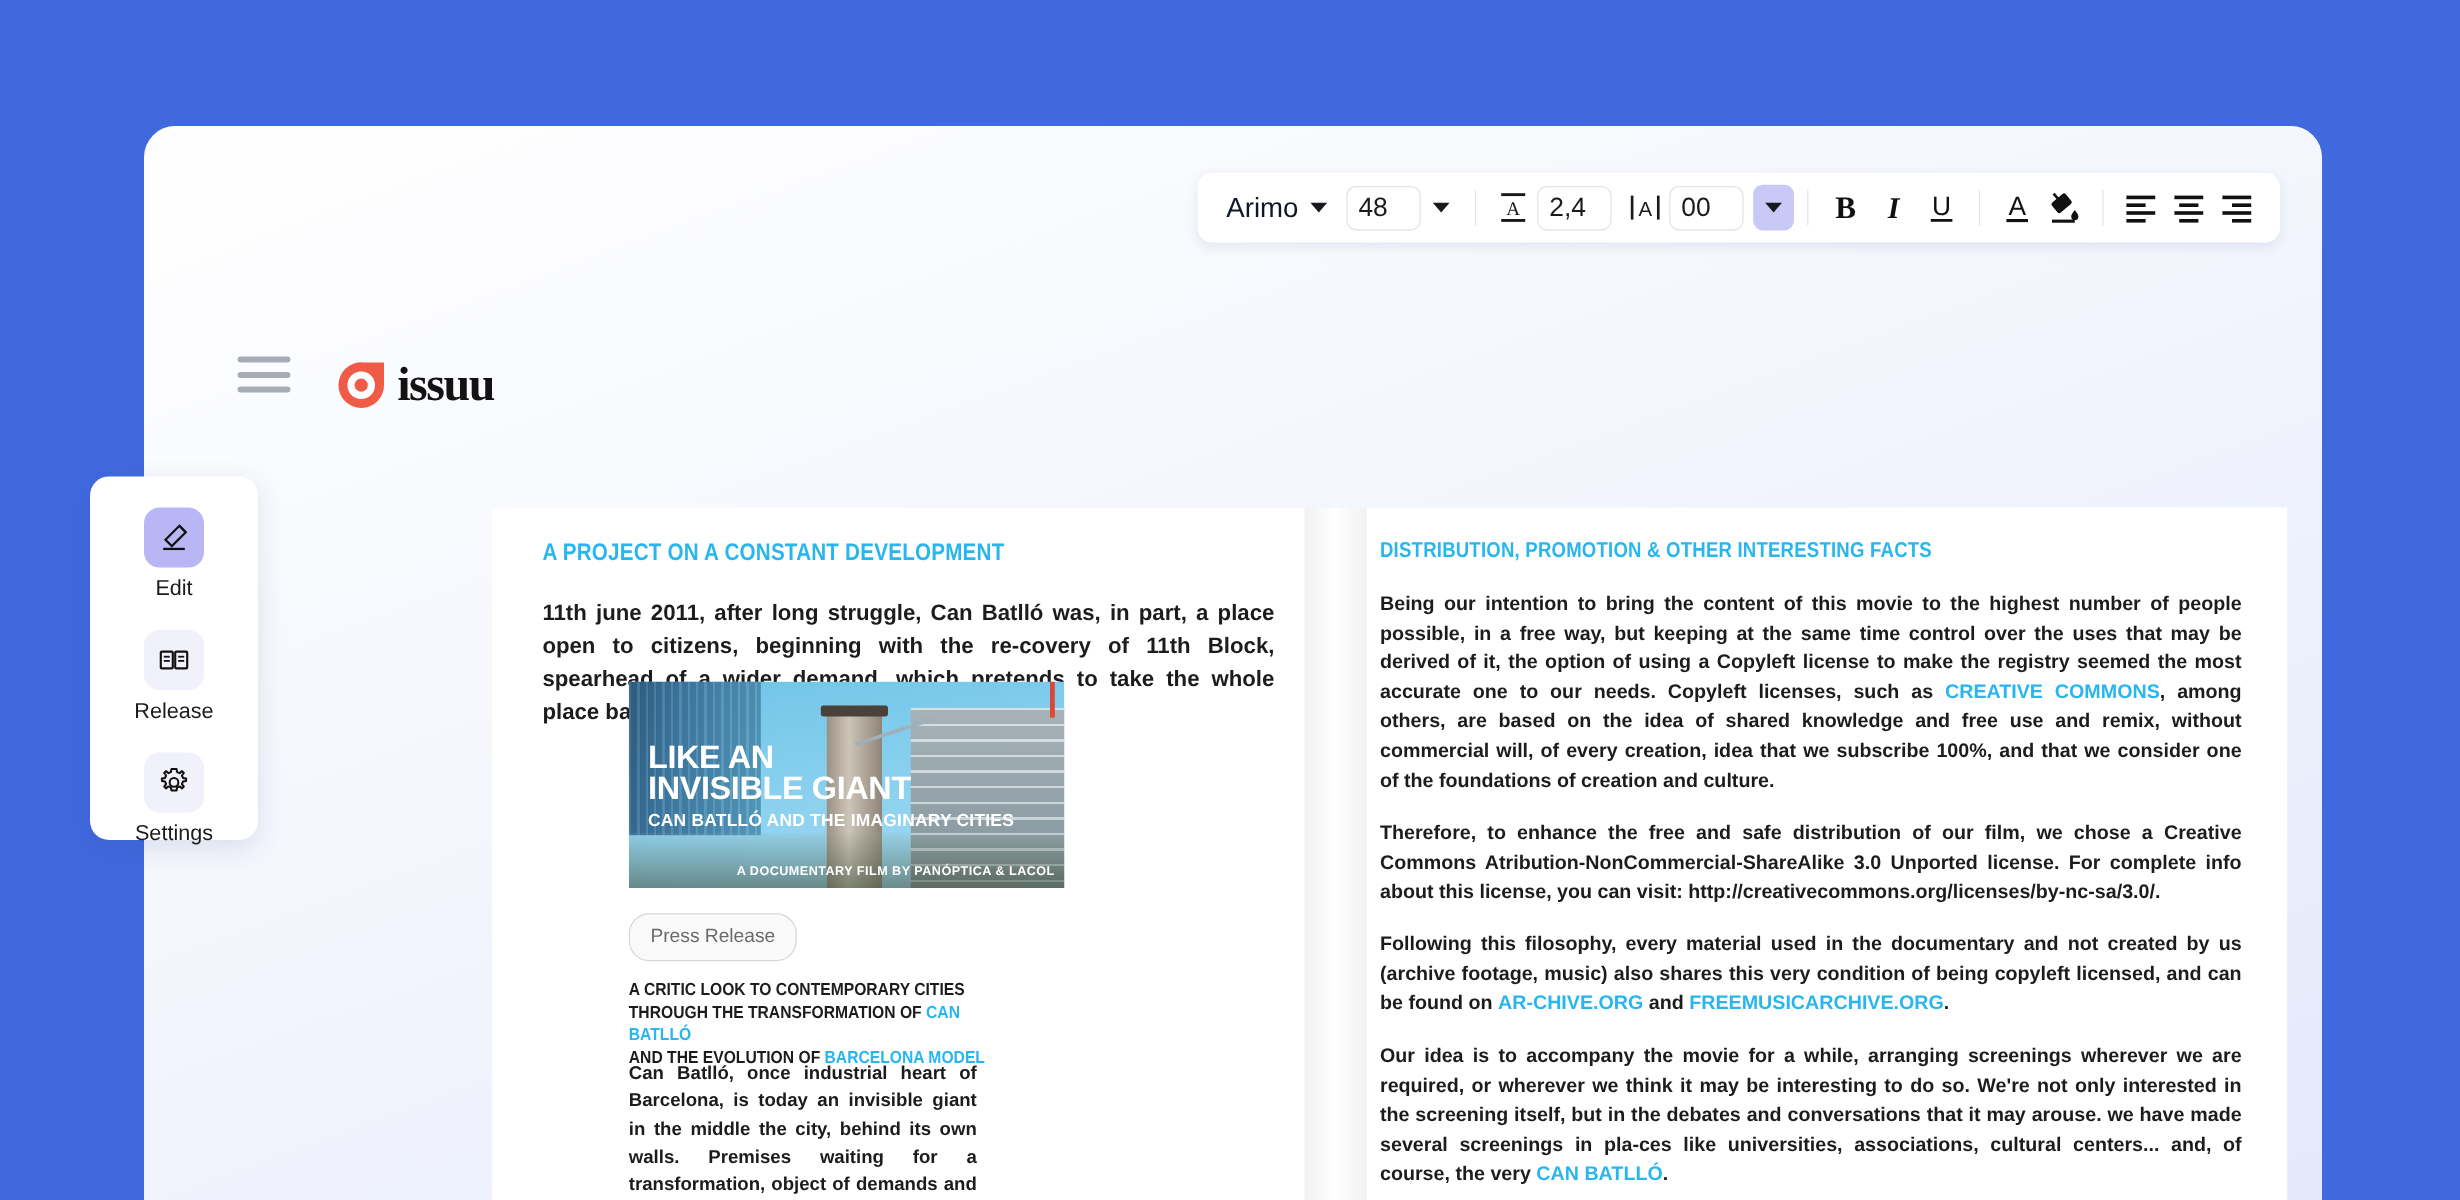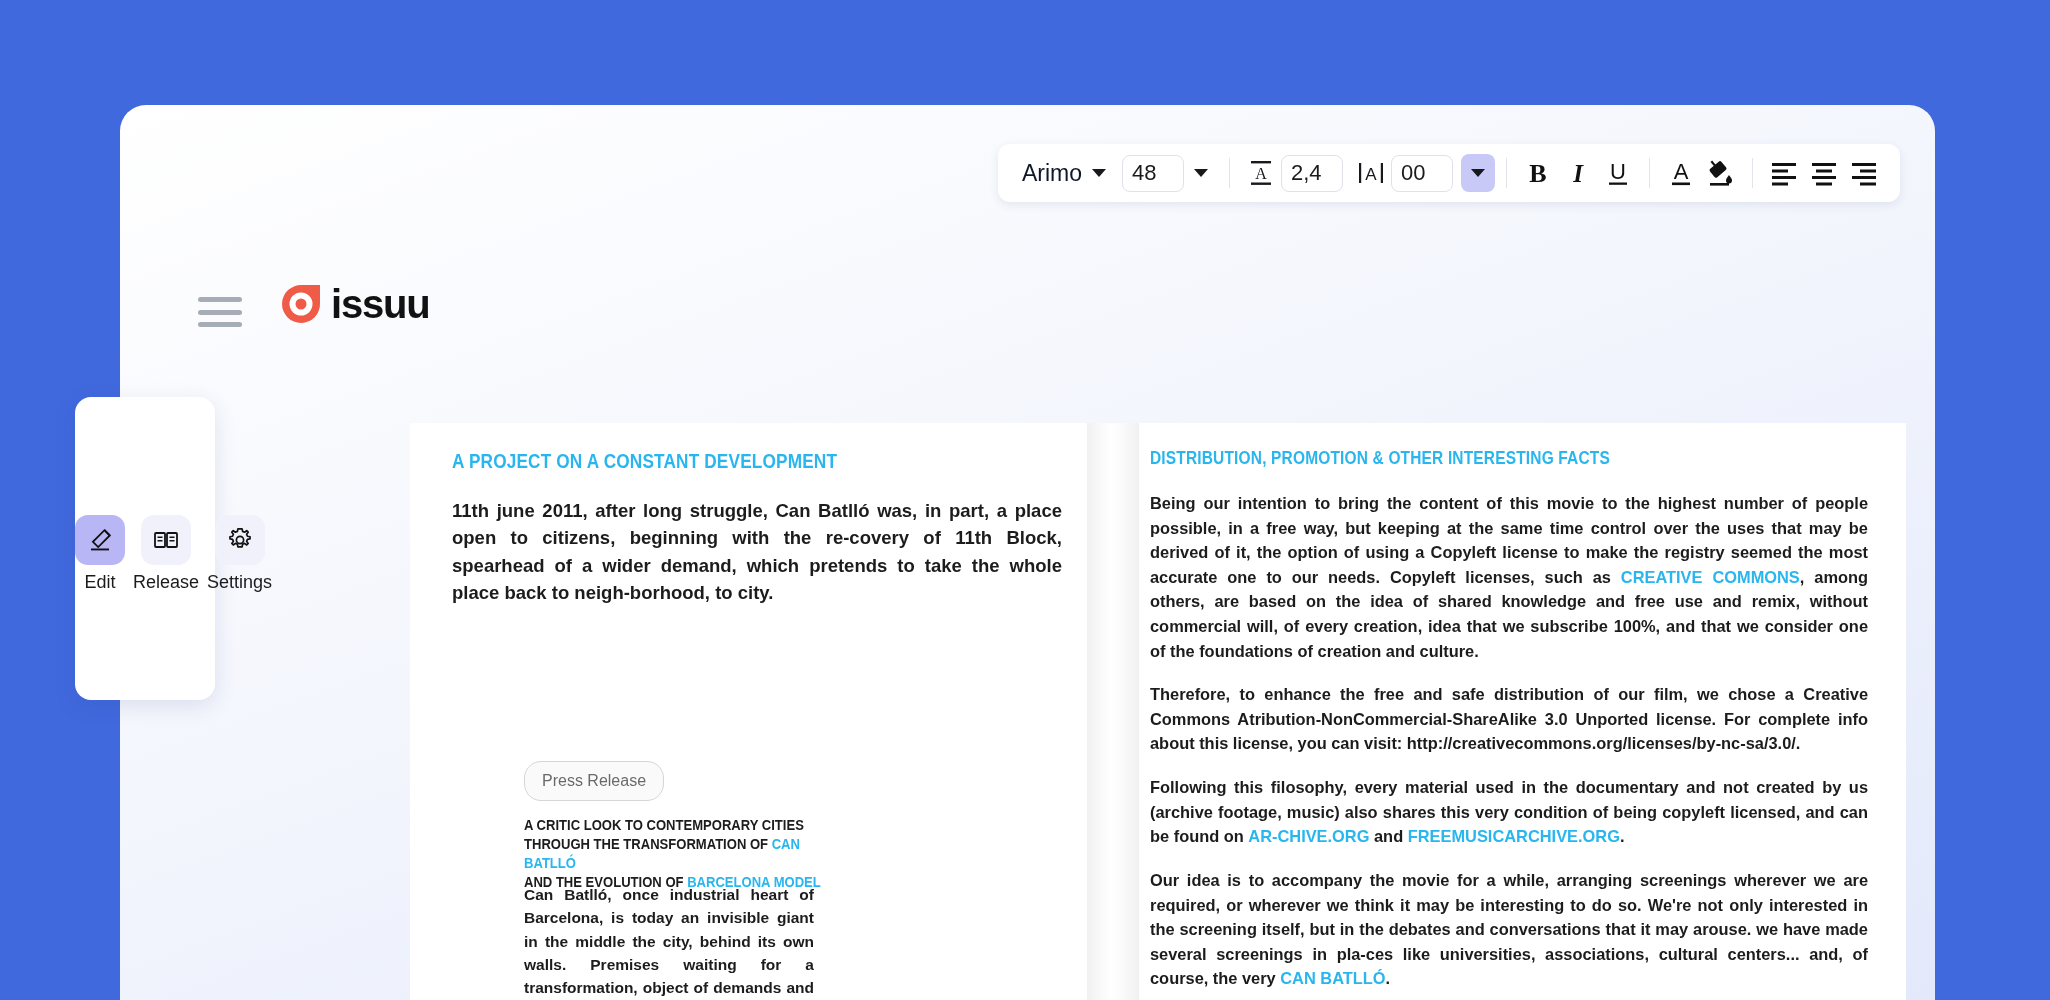--- a/index.html
+++ b/index.html
@@ -26,22 +26,22 @@
   .topbar { position: absolute; left: 0; top: 0; width: 100%; height: 160px; }
 
   .hamburger {
     position: absolute; left: 78px; top: 192px;
     width: 44px; height: 30px;
     display: flex; flex-direction: column; justify-content: space-between;
   }
   .hamburger span { display:block; height: 5px; width: 100%; background: #a7adb6; border-radius: 3px; }
 
   .logo-wrap {
-    position: absolute; left: 160px; top: 178px;
-    display: flex; align-items: center; gap: 9px;
+    position: absolute; left: 160px; top: 195px;
+    display: flex; gap: 9px; font-family: Liberation Serif, serif;
   }
   .logo-mark { width: 42px; height: 42px; position: relative; }
   .logo-text { font-size: 40px; font-weight: 700; letter-spacing: -1.2px; color: #121212; line-height: 1; }
 
   
   .toolbar {
     position: absolute; right: 35px; top: 39px;
     height: 58px;
     background: #fff;
     border-radius: 12px;
@@ -78,21 +78,21 @@
   .icon-btn svg { display: block; }
   .gap-s { width: 8px; }
 
   
   .sidebar {
     position: absolute; left: 75px; top: 397px;
     width: 140px; height: 303px;
     background: #fff;
     border-radius: 16px;
     box-shadow: 0 6px 22px rgba(40,60,130,0.13);
-    display: flex; flex-direction: row;
+    display: flex; flex-direction: column;
     align-items: center;
     padding-top: 26px;
     gap: 8px;
     z-index: 5;
   }
   .side-item { display: flex; flex-direction: column; align-items: center; cursor: pointer; }
   .side-icon {
     width: 50px; height: 50px;
     border-radius: 13px;
     background: #f0f1fb;
@@ -342,20 +342,35 @@
     </div>
 
     <div class="doc-canvas">
 
       <div class="page page-left">
 
         <div class="doc-h lp-head">A PROJECT ON A CONSTANT DEVELOPMENT</div>
 
         <div class="doc-p lp-body">11th june 2011, after long struggle, Can Batlló was, in part, a place open to citizens, beginning with the re-covery of 11th Block, spearhead of a wider demand, which pretends to take the whole place back to neigh-borhood, to city.</div>
 
+        <div class="poster">
+          <div class="poster-sky"></div>
+          <div class="poster-towerL"></div>
+          <div class="poster-chimney"></div>
+          <div class="poster-bldgR"></div>
+          <div class="poster-crane"></div>
+          <div class="poster-crane2"></div>
+          <div class="poster-trees"></div>
+          <div class="poster-txt">
+            <div class="pt1">LIKE AN</div>
+            <div class="pt1">INVISIBLE GIANT</div>
+            <div class="pt2">CAN BATLLÓ AND THE IMAGINARY CITIES</div>
+          </div>
+          <div class="poster-credit">A DOCUMENTARY FILM BY PANÓPTICA &amp; LACOL</div>
+        </div>
 
         <div class="badge">Press Release</div>
 
         <div class="lp-caption">
           <div>A CRITIC LOOK TO CONTEMPORARY CITIES</div>
           <div><span>THROUGH THE TRANSFORMATION OF </span><span class="lnk">CAN BATLLÓ</span></div>
           <div><span>AND THE EVOLUTION OF </span><span class="lnk">BARCELONA MODEL</span></div>
         </div>
 
         <div class="doc-p lp-col">

